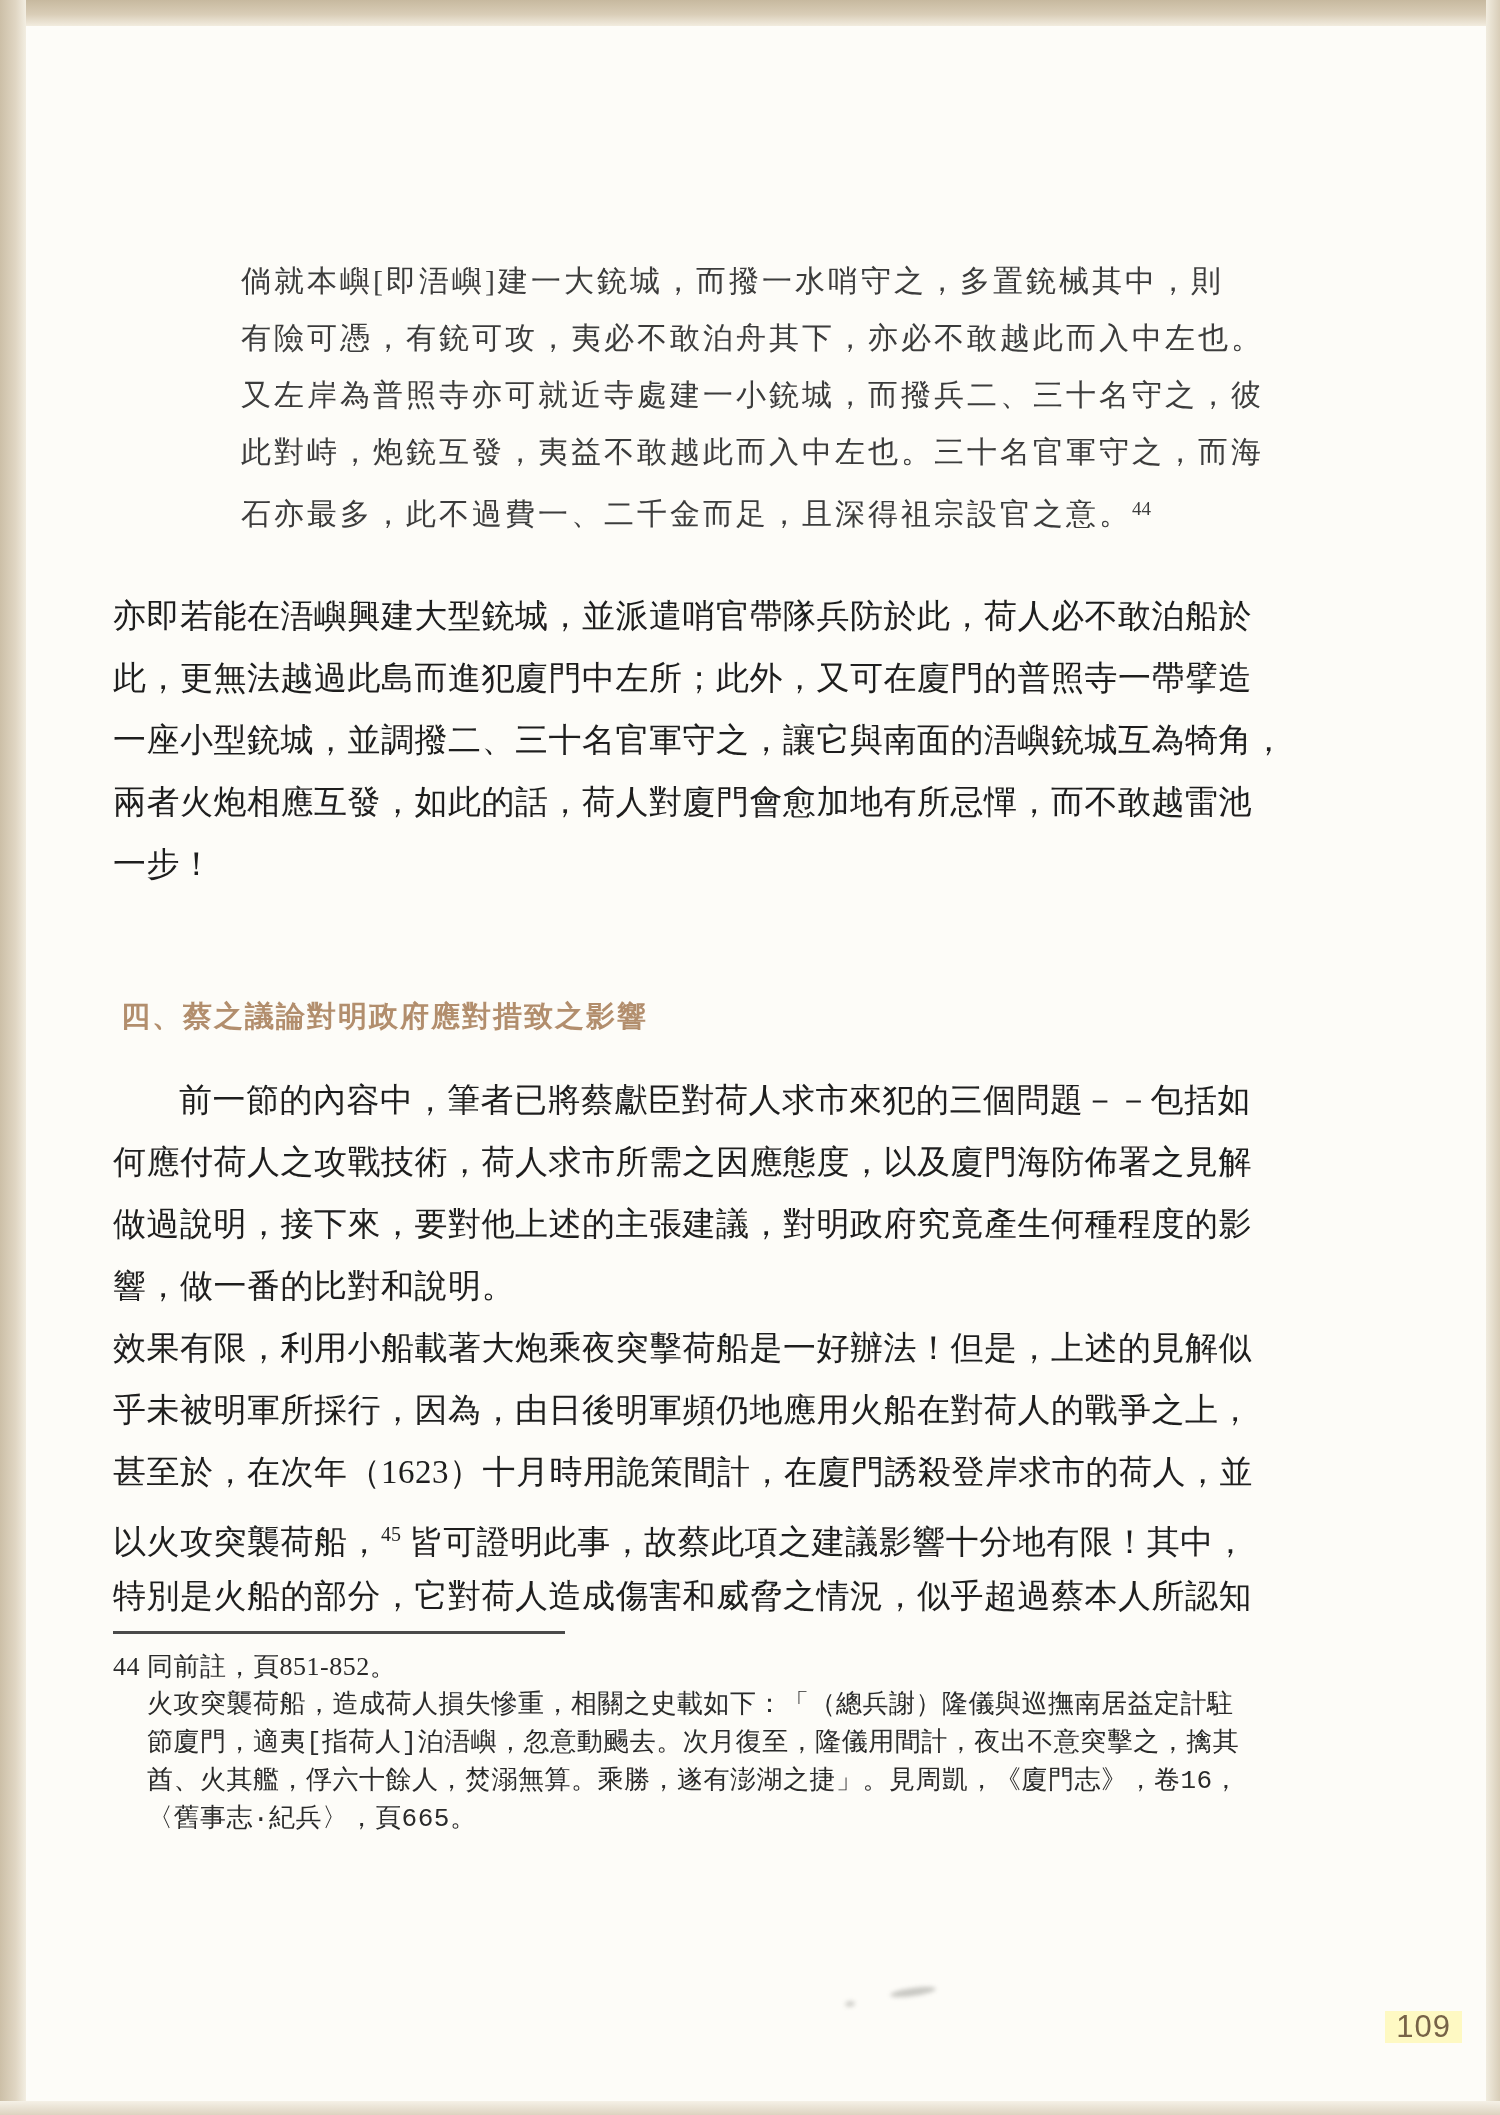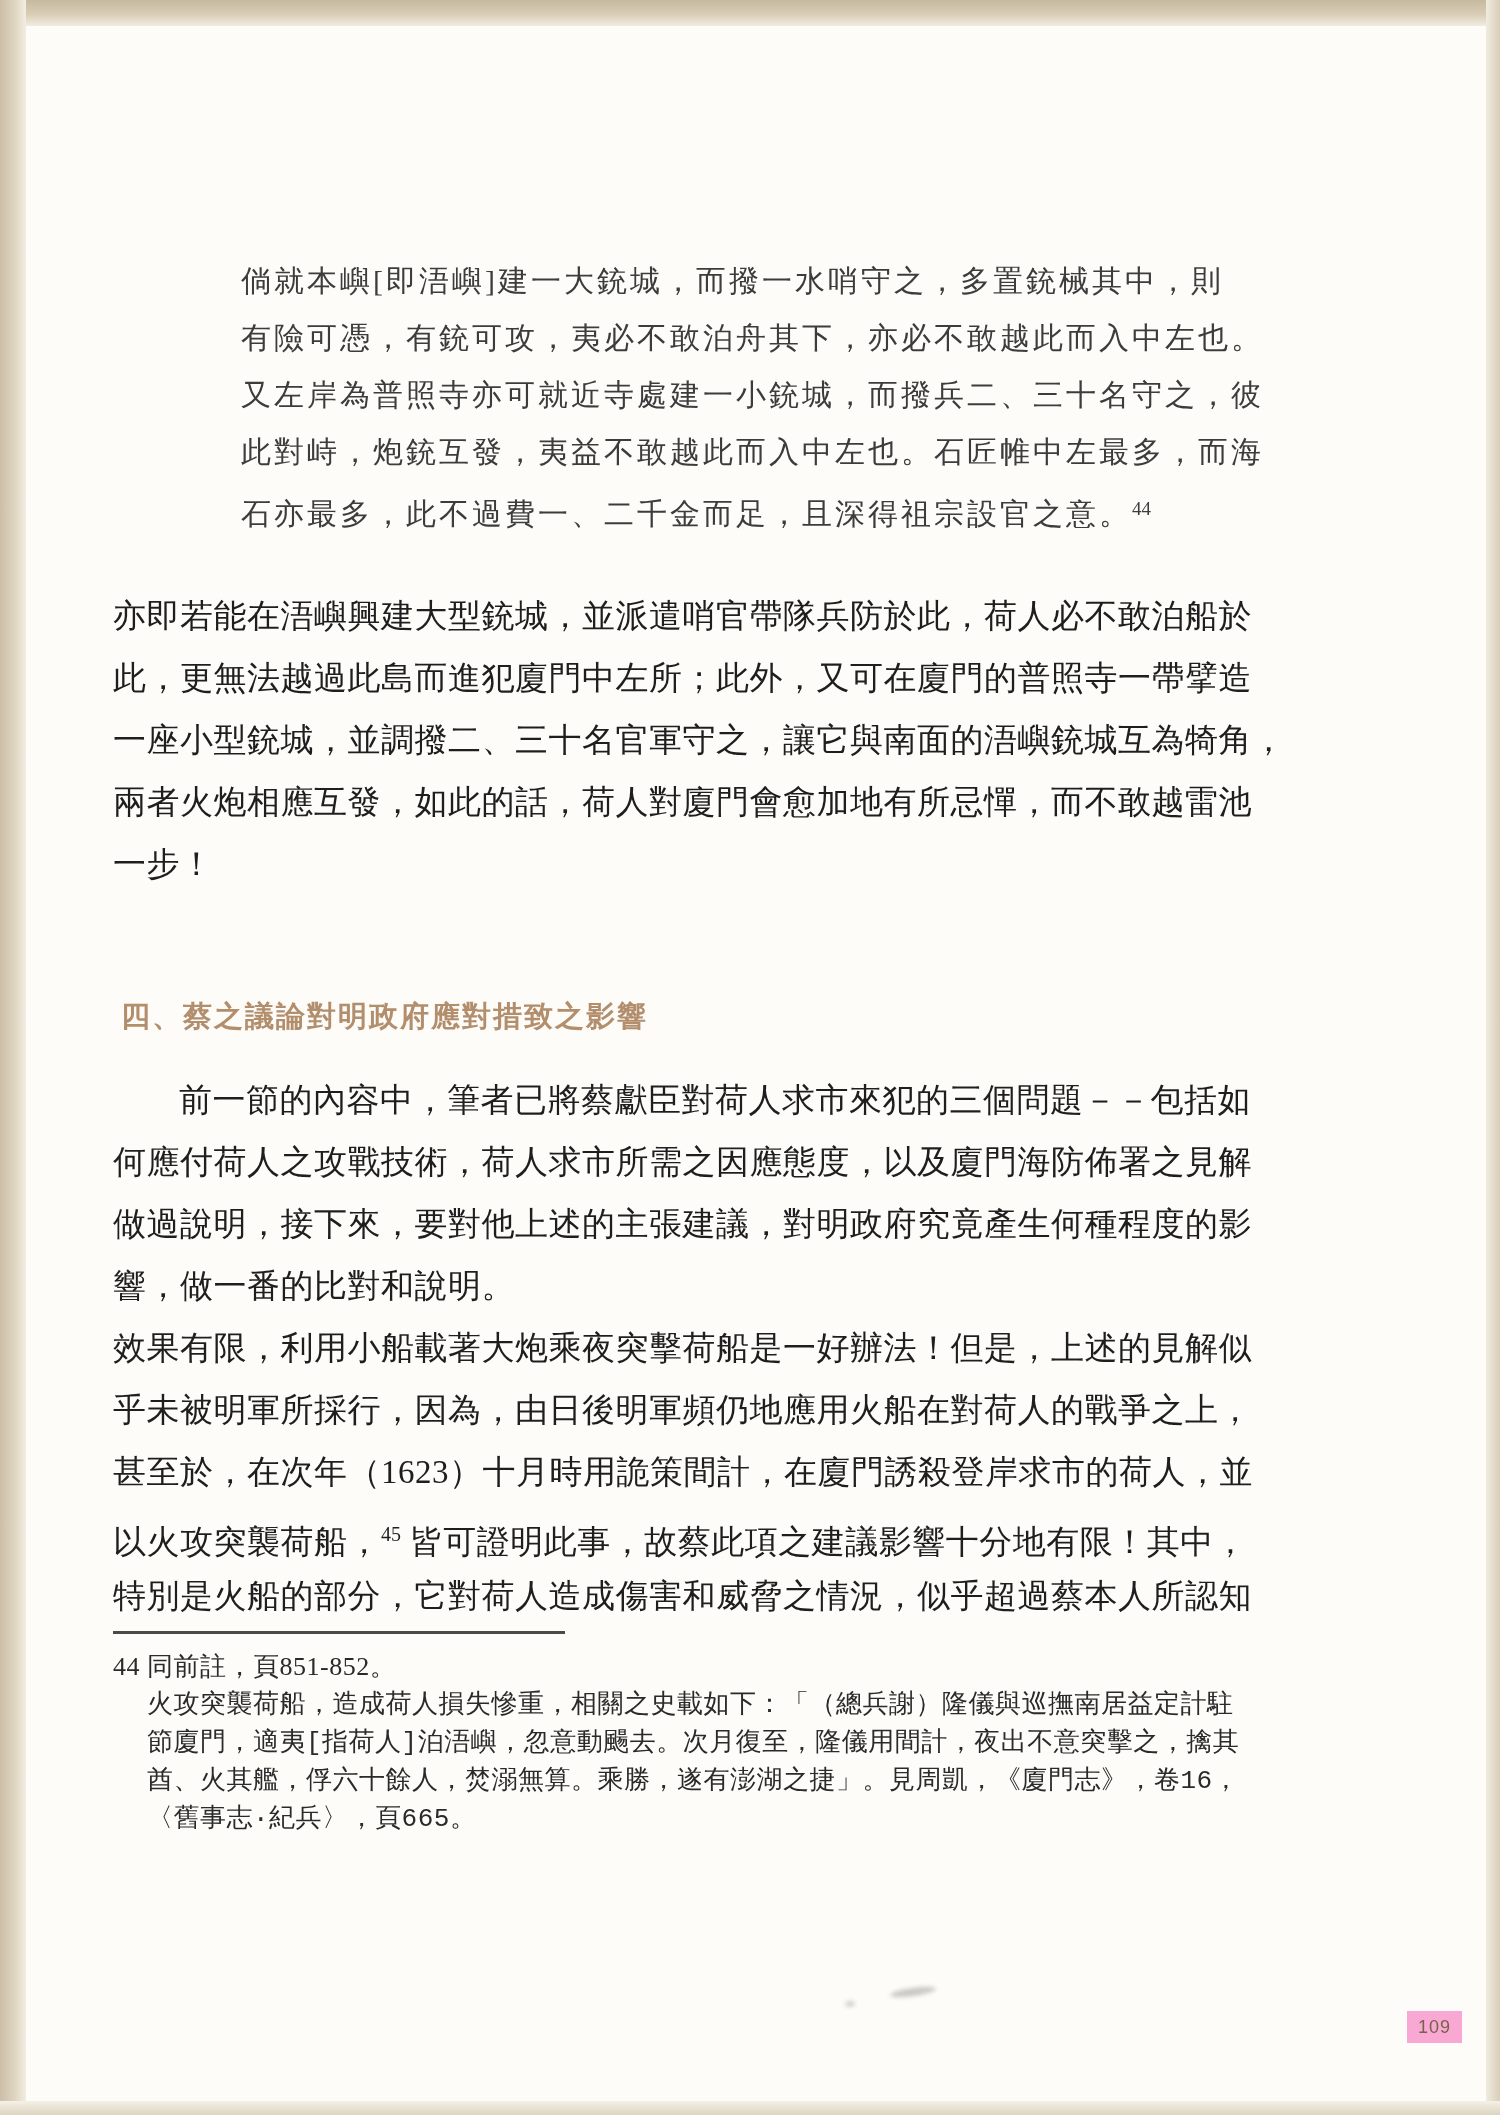--- a/index.html
+++ b/index.html
@@ -55,22 +55,22 @@
   .fn-line{
     font-size:26px;line-height:38px;height:38px;
     letter-spacing:0.5px;white-space:nowrap;
   }
   .fn-marker{display:inline-block;min-width:34px;}
   .fn-cont{padding-left:34px;font-family:Liberation Mono, monospace;}
 
   
   .page-badge{
     position:absolute;right:38px;bottom:72px;z-index:3;
-    background:#f9a8d4;color:#776347;
-    font-size:18px;line-height:30px;padding:1px 11px;
+    background:#fef9c3;color:#776347;
+    font-size:31px;line-height:30px;padding:1px 11px;
     font-family:"Liberation Sans","DejaVu Sans",sans-serif;
     letter-spacing:1px;
     text-align:center;
   }
 
   
   .smudge{
     position:absolute;left:890px;top:1988px;width:46px;height:8px;z-index:2;
     background:#8a8a84;border-radius:50%;opacity:.45;filter:blur(2px);
     transform:rotate(-8deg);
@@ -87,21 +87,21 @@
 <div class="edge left"></div>
 <div class="edge right"></div>
 <div class="edge bottom"></div>
 
 <main class="content">
 
   <section class="quote">
     <div class="q-line">倘就本嶼[即浯嶼]建一大銃城，而撥一水哨守之，多置銃械其中，則</div>
     <div class="q-line">有險可憑，有銃可攻，夷必不敢泊舟其下，亦必不敢越此而入中左也。</div>
     <div class="q-line">又左岸為普照寺亦可就近寺處建一小銃城，而撥兵二、三十名守之，彼</div>
-    <div class="q-line">此對峙，炮銃互發，夷益不敢越此而入中左也。石匠帷中左最多，而海</div>
+    <div class="q-line">此對峙，炮銃互發，夷益不敢越此而入中左也。三十名官軍守之，而海</div>
     <div class="q-line">
       <span>石亦最多，此不過費一、二千金而足，且深得祖宗設官之意。</span><sup>44</sup>
     </div>
   </section>
 
   <section class="para para-1">
     <div class="b-line">亦即若能在浯嶼興建大型銃城，並派遣哨官帶隊兵防於此，荷人必不敢泊船於</div>
     <div class="b-line">此，更無法越過此島而進犯廈門中左所；此外，又可在廈門的普照寺一帶擘造</div>
     <div class="b-line">一座小型銃城，並調撥二、三十名官軍守之，讓它與南面的浯嶼銃城互為犄角，</div>
     <div class="b-line">兩者火炮相應互發，如此的話，荷人對廈門會愈加地有所忌憚，而不敢越雷池</div>

